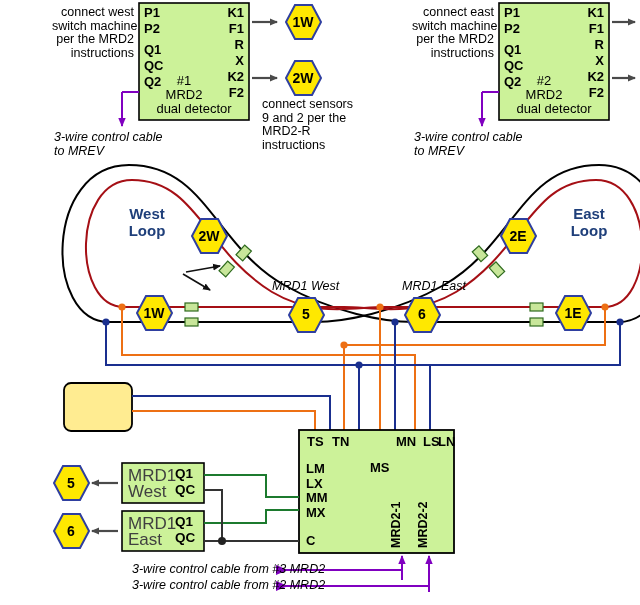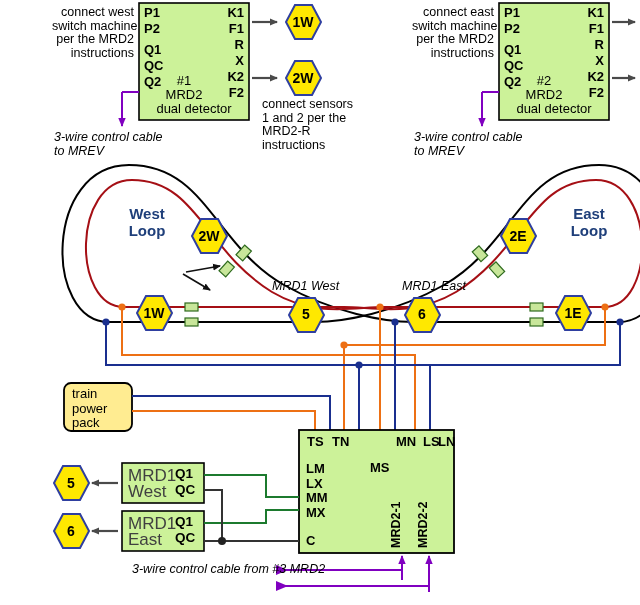--- a/index.html
+++ b/index.html
@@ -214,21 +214,21 @@
 <div class="lbl pin txt-r" style="left:165px;top:86px;width:35px;">F2</div>
 
 <div class="lbl boxtitle" style="left:110px;top:74px;width:60px;">#1</div>
 <div class="lbl boxtitle" style="left:105px;top:88px;width:70px;">MRD2</div>
 <div class="lbl boxtitle" style="left:98px;top:102px;width:104px;">dual detector</div>
 
 <div class="lbl ital" style="left:10px;top:131px;width:135px;">3-wire control cable
 to MREV</div>
 
 <div class="lbl txt" style="left:218px;top:98px;width:110px;">connect sensors
-1 and 2 per the
+9 and 2 per the
 MRD2-R
 instructions</div>
 
 <div class="hexlbl" style="left:242px;top:15px;">1W</div>
 <div class="hexlbl" style="left:242px;top:71px;">2W</div>
 
 <div class="lbl txt txt-r" style="left:368px;top:6px;width:82px;">connect east
 switch machine
 per the MRD2
 instructions</div>
@@ -265,23 +265,20 @@
 <div class="lbl mrdlbl" style="left:228px;top:280px;">MRD1 West</div>
 <div class="lbl mrdlbl" style="left:358px;top:280px;">MRD1 East</div>
 
 <div class="hexlbl" style="left:148px;top:229px;">2W</div>
 <div class="hexlbl" style="left:93px;top:306px;">1W</div>
 <div class="hexlbl" style="left:245px;top:307px;">5</div>
 <div class="hexlbl" style="left:361px;top:307px;">6</div>
 <div class="hexlbl" style="left:457px;top:229px;">2E</div>
 <div class="hexlbl" style="left:512px;top:306px;">1E</div>
 
-<div class="lbl ppk" style="left:28px;top:387px;width:58px;">train
-power
-pack</div>
 
 <div class="lbl mrdbox-t" style="left:84px;top:467px;">MRD1</div>
 <div class="lbl mrdbox-t" style="left:84px;top:483px;">West</div>
 <div class="lbl mrdbox-p" style="left:131px;top:467px;">Q1</div>
 <div class="lbl mrdbox-p" style="left:131px;top:483px;">QC</div>
 
 <div class="lbl mrdbox-t" style="left:84px;top:515px;">MRD1</div>
 <div class="lbl mrdbox-t" style="left:84px;top:531px;">East</div>
 <div class="lbl mrdbox-p" style="left:131px;top:515px;">Q1</div>
 <div class="lbl mrdbox-p" style="left:131px;top:531px;">QC</div>
@@ -300,14 +297,15 @@
 <div class="lbl pin" style="left:262px;top:477px;">LX</div>
 <div class="lbl pin" style="left:262px;top:491px;">MM</div>
 <div class="lbl pin" style="left:262px;top:506px;">MX</div>
 <div class="lbl pin" style="left:262px;top:534px;">C</div>
 
 
 <div class="vertlbl" style="left:345px;top:548px;">MRD2-1</div>
 <div class="vertlbl" style="left:372px;top:548px;">MRD2-2</div>
 
 <div class="lbl ital" style="left:88px;top:563px;">3-wire control cable from #3 MRD2</div>
+<div class="lbl ital" style="left:88px;top:579px;">3-wire control cable from #2 MRD2</div>
 
 </div>
 
 </body></html>

